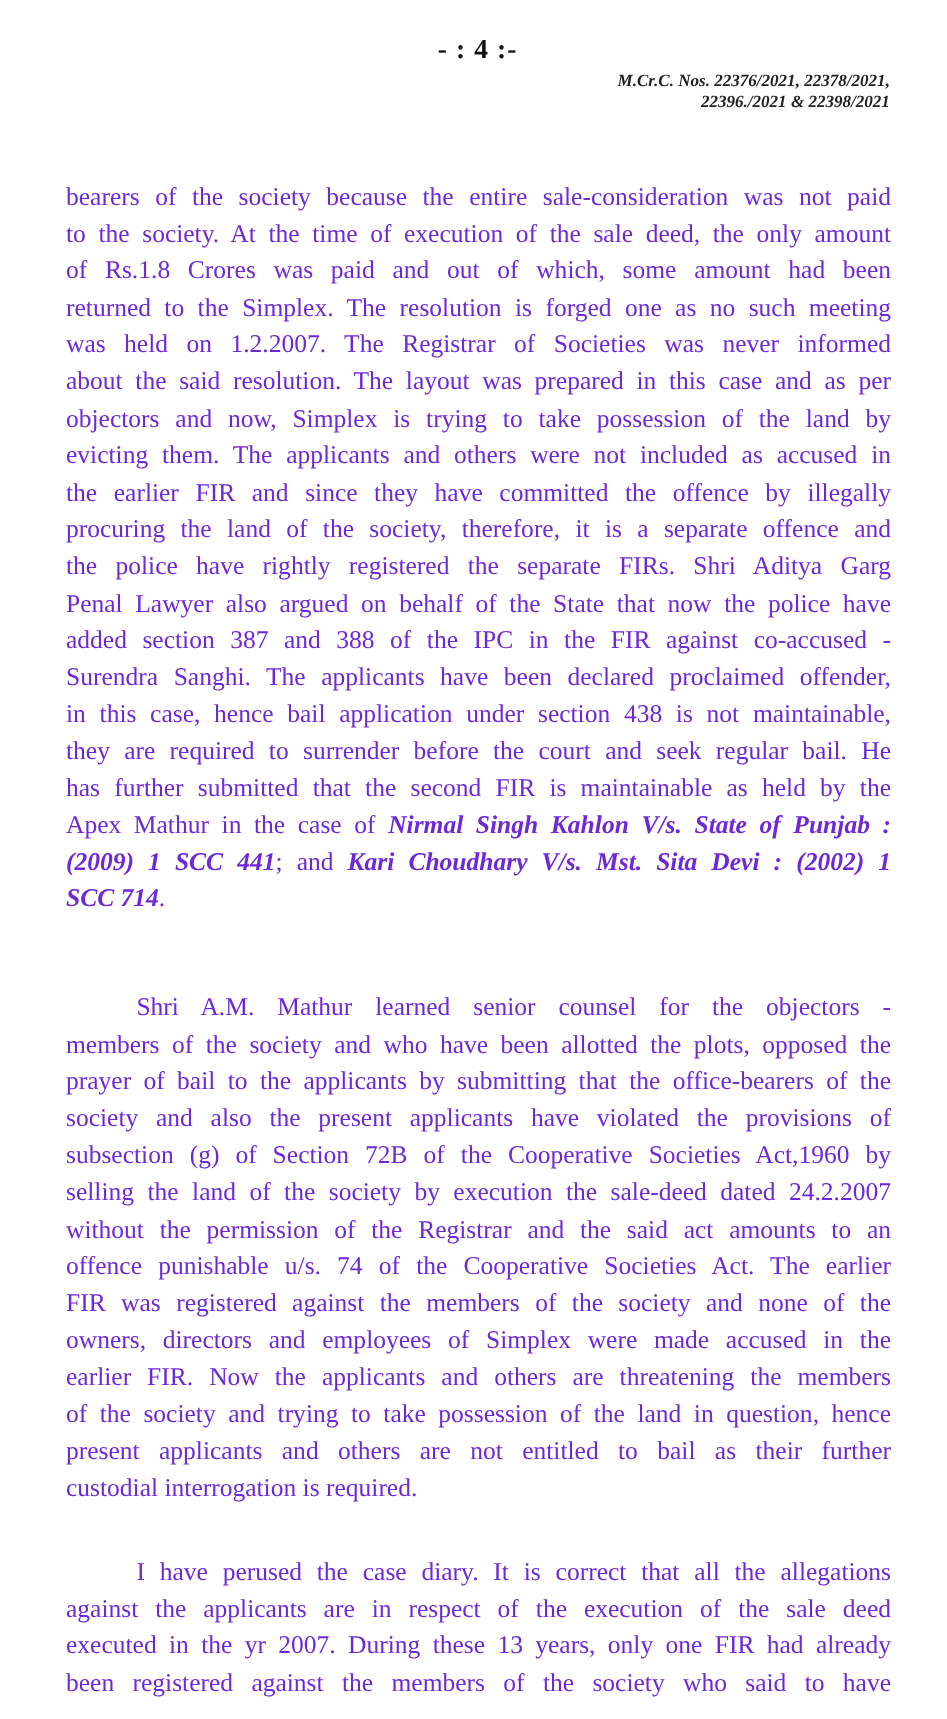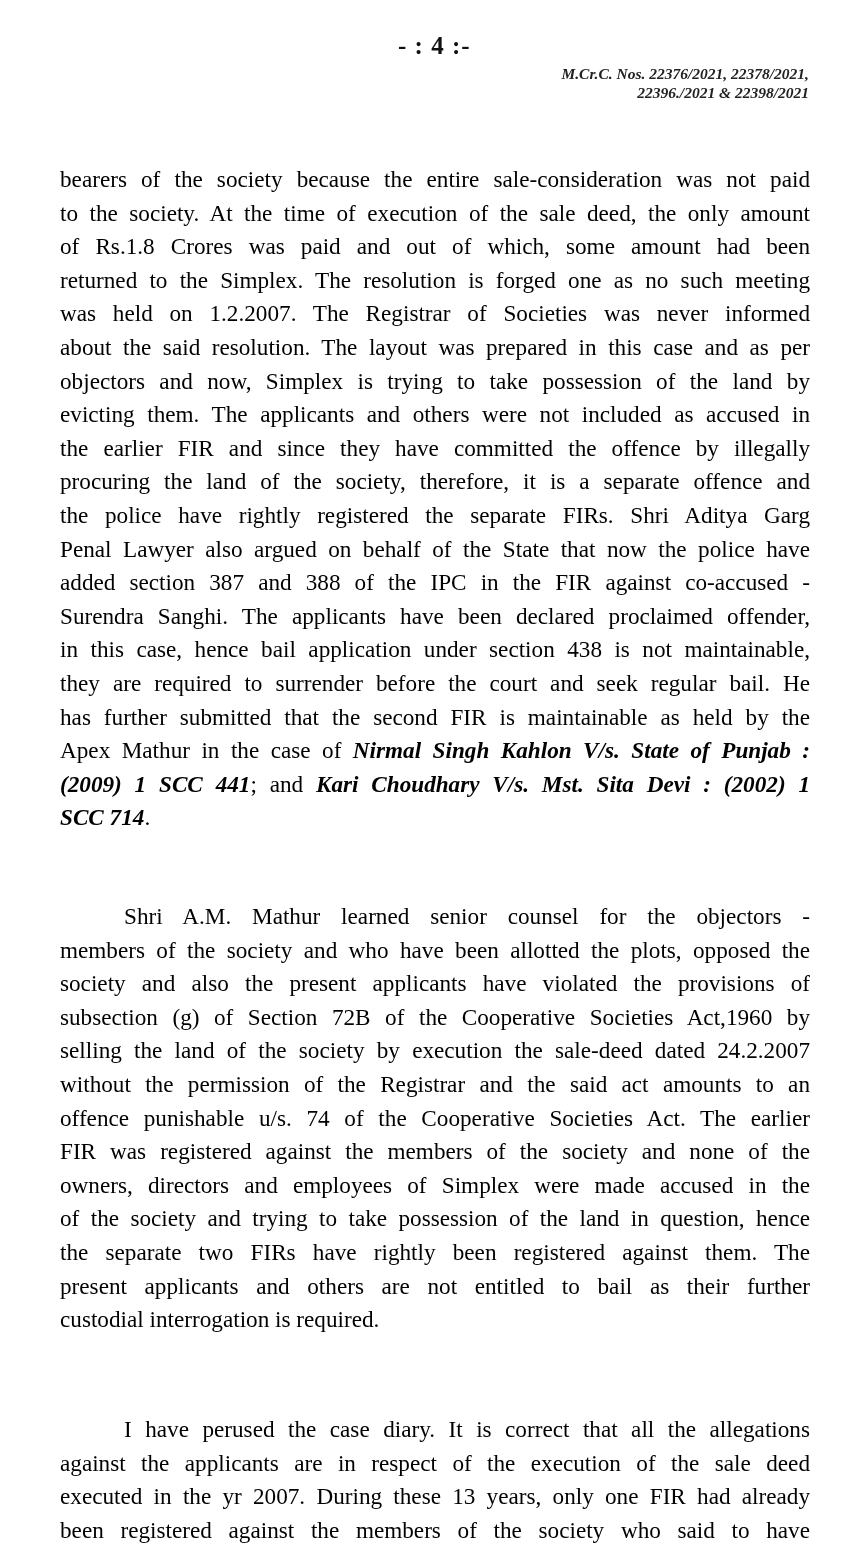--- a/index.html
+++ b/index.html
@@ -38,21 +38,21 @@
     .case-ref span {
       display: block;
       text-underline-offset: 2px;
     }
     .body-text {
       position: absolute;
       left: 60px;
       width: 750px;
       font-size: 23.2px;
       line-height: 33.6px;
-      color: #000000;
+      color: #6d28d9;
     }
     .line {
       display: block;
       height: 33.6px;
       white-space: nowrap;
       text-align: justify;
       text-align-last: justify;
       overflow: visible;
     }
     .line.last {
@@ -104,29 +104,30 @@
     <span class="bi">(2009)  1 SCC 441</span><span>; and </span><span class="bi">Kari Choudhary V/s. Mst. Sita Devi : (2002) 1</span>
   </span>
   <span class="line last">
     <span class="bi">SCC 714</span><span>.</span>
   </span>
 </div>
 
 <div id="para2" class="body-text">
   <span class="line indent">Shri A.M. Mathur learned senior counsel for the objectors -</span>
   <span class="line">members of the society and who have been allotted the plots, opposed the</span>
+  <span class="line">prayer of bail to the applicants by submitting that the office-bearers of the</span>
   <span class="line">society and also the present applicants have violated the provisions of</span>
   <span class="line">subsection (g) of Section 72B of the Cooperative Societies Act,1960 by</span>
   <span class="line">selling the land of the society by execution the sale-deed dated 24.2.2007</span>
   <span class="line">without the permission of the Registrar and the said act amounts to an</span>
   <span class="line">offence punishable u/s. 74 of the Cooperative Societies Act. The earlier</span>
   <span class="line">FIR was registered against the members of the society and none of the</span>
   <span class="line">owners, directors and employees of Simplex were made accused in the</span>
+  <span class="line">earlier FIR. Now the applicants and others are threatening the members</span>
   <span class="line">of the society and trying to take possession of the land in question, hence</span>
-  <span class="line">the separate two FIRs have rightly been registered against them. The</span>
   <span class="line">present applicants and others are not entitled to bail as their further</span>
   <span class="line last">custodial interrogation is required.</span>
 </div>
 
 <div id="para3" class="body-text">
   <span class="line indent">I have perused the case diary. It is correct that all the allegations</span>
   <span class="line">against the applicants are in respect of the execution of the sale deed</span>
   <span class="line">executed in the yr 2007. During these 13 years, only one FIR had already</span>
   <span class="line">been registered against the members of the society who said to have</span>
 </div>

